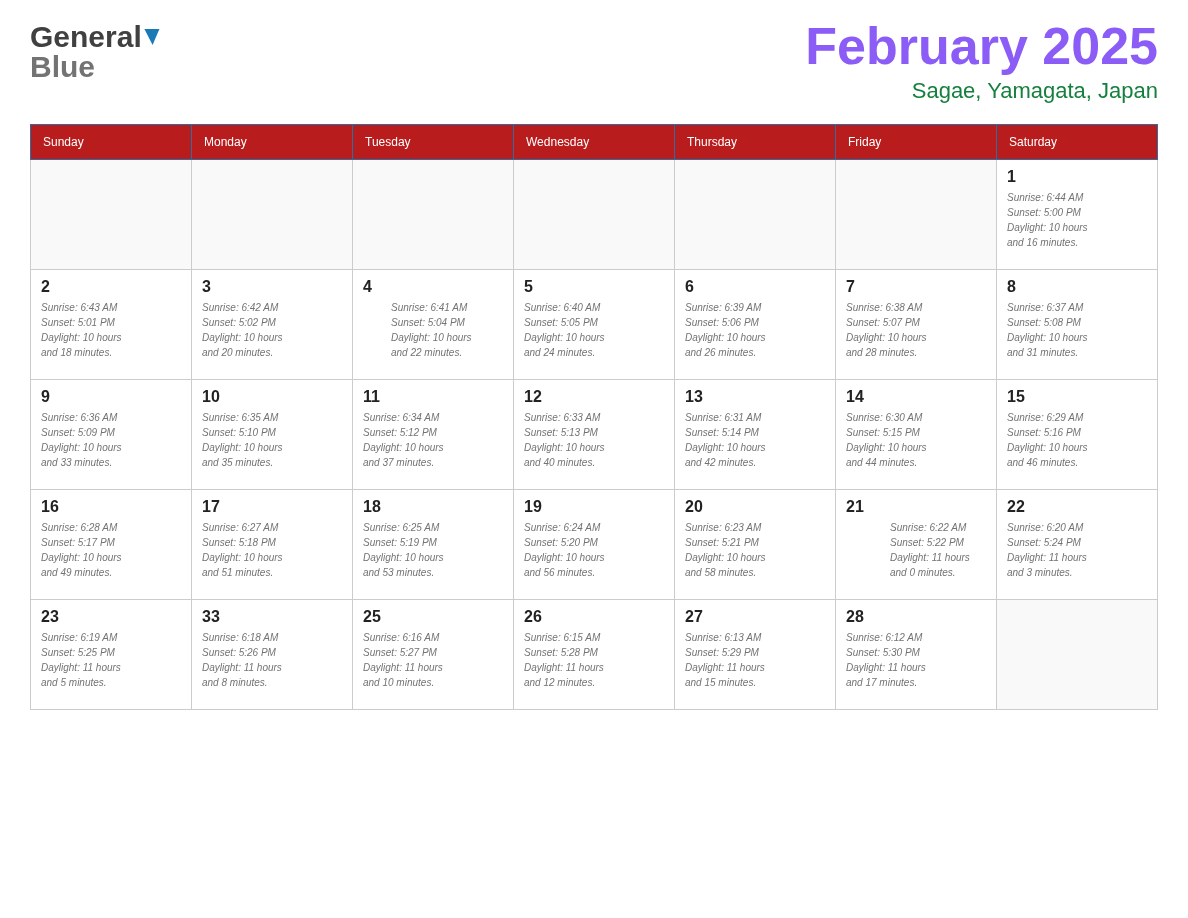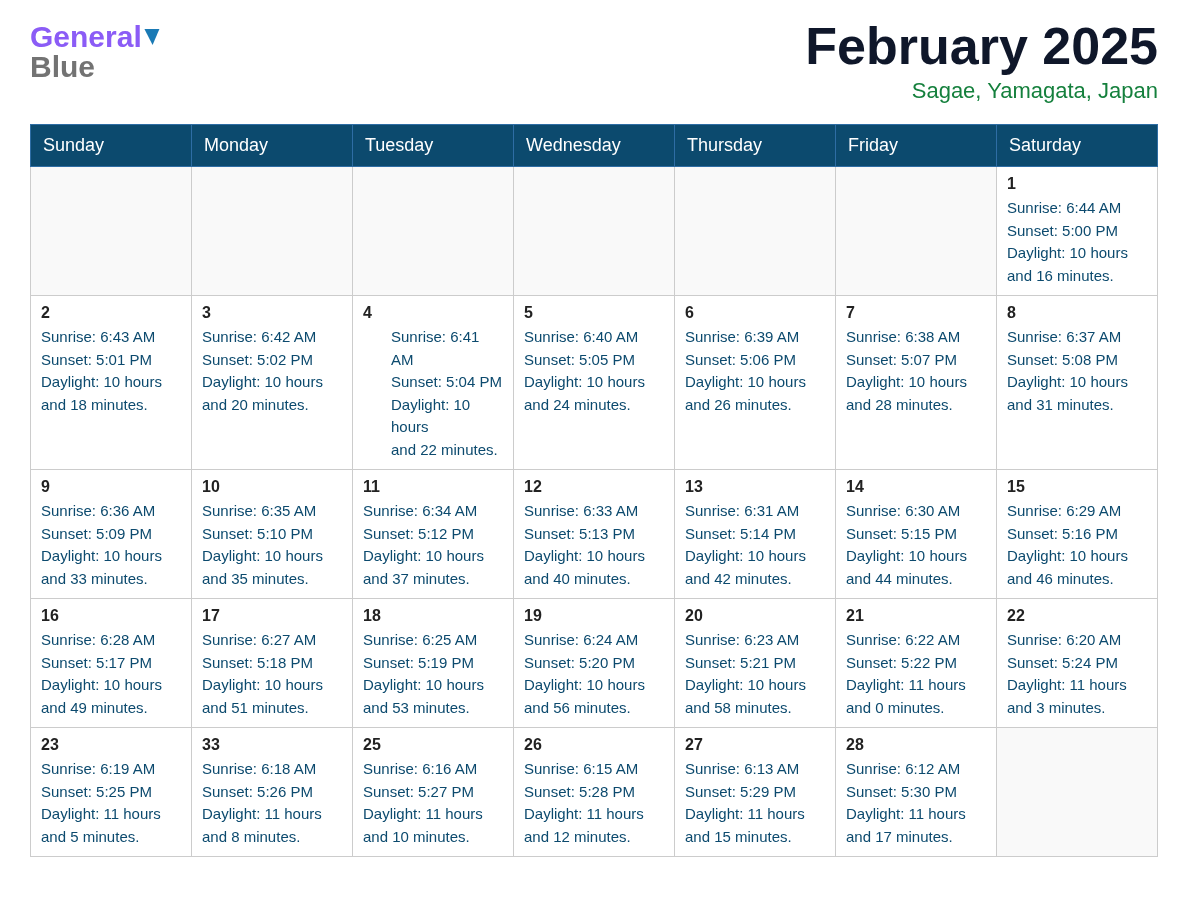--- a/index.html
+++ b/index.html
@@ -20,38 +20,38 @@
       display: flex;
       flex-direction: column;
       align-items: flex-start;
     }
     .title-area {
       text-align: right;
     }
     .month-title {
       font-size: 52px;
       font-weight: bold;
-      color: #0f172a;
+      color: #8b5cf6;
       line-height: 1;
     }
     .location {
       font-size: 22px;
       color: #15803d;
       margin-top: 6px;
     }
     .calendar {
       width: 100%;
       border-collapse: collapse;
     }
     .calendar th {
-      background-color: #0c4a6e;
+      background-color: #b91c1c;
       color: #fff;
       text-align: left;
       padding: 10px 12px;
-      font-size: 18px;
+      font-size: 12px;
       font-weight: normal;
       border: 1px solid #2e6da4;
     }
     .calendar td {
       border: 1px solid #ccc;
       vertical-align: top;
       padding: 8px 10px;
       width: calc(100% / 7);
       min-height: 110px;
       height: 110px;
@@ -59,35 +59,36 @@
       color: #333;
     }
     .day-number {
       font-size: 16px;
       font-weight: bold;
       color: #222;
       margin-bottom: 4px;
       display: block;
     }
     .day-info {
-      font-size: 15px;
-      color: #0c4a6e;
+      font-size: 10px;
+      color: #737373;
       line-height: 1.5;
+      font-style: italic;
     }
     .empty-cell {
       background: #f9f9f9;
     }
     .logo-row {
       display: flex;
       align-items: center;
     }
     .logo-general {
       font-size: 30px;
       font-weight: bold;
-      color: #8b5cf6;
+      color: #404040;
     }
     .logo-arrow {
       display: inline-block;
       width: 0;
       height: 0;
       border-left: 11px solid transparent;
       border-right: 4px solid transparent;
       border-top: 16px solid #1a7ab5;
       margin-left: 1px;
       transform: skewX(-10deg);
@@ -277,21 +278,21 @@
         </td>
         <td>
           <span class="day-number">20</span>
           <div class="day-info" style="white-space: pre-line;">Sunrise: 6:23 AM
 Sunset: 5:21 PM
 Daylight: 10 hours
 and 58 minutes.</div>
         </td>
         <td>
           <span class="day-number">21</span>
-          <div class="day-info" style="white-space: pre-line;">Sunrise: 6:22 AM
+          <div class="day-info" style="white-space: pre-line; margin-left: 44px;">Sunrise: 6:22 AM
 Sunset: 5:22 PM
 Daylight: 11 hours
 and 0 minutes.</div>
         </td>
         <td>
           <span class="day-number">22</span>
           <div class="day-info" style="white-space: pre-line;">Sunrise: 6:20 AM
 Sunset: 5:24 PM
 Daylight: 11 hours
 and 3 minutes.</div>

